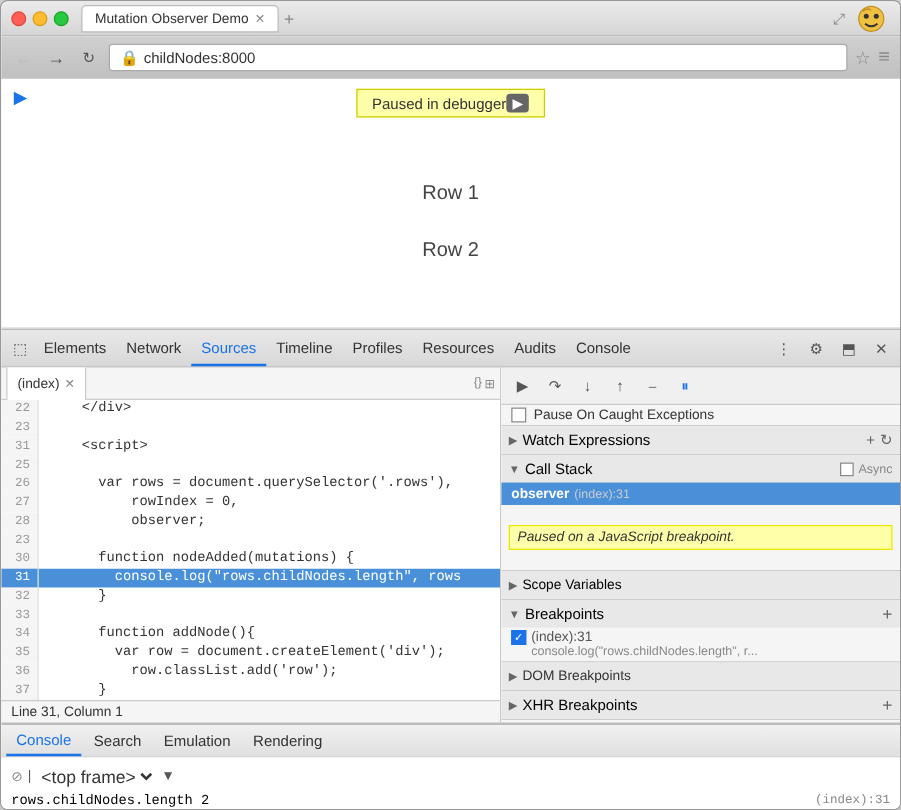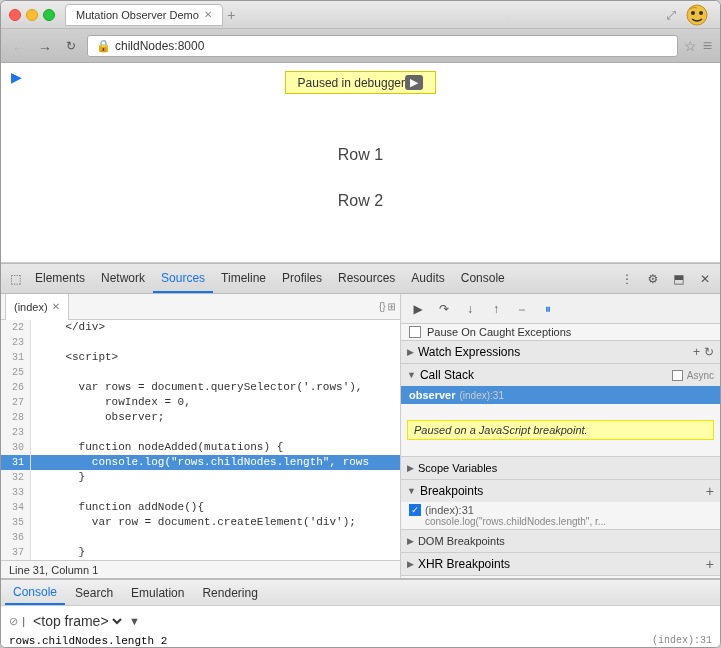--- a/index.html
+++ b/index.html
@@ -261,20 +261,21 @@
             <div class="code-line">
                 <span class="line-num">34</span>
                 <span class="line-content">      function addNode(){</span>
               </div>
             <div class="code-line">
                 <span class="line-num">35</span>
                 <span class="line-content">        var row = document.createElement('div');</span>
               </div>
             <div class="code-line">
                 <span class="line-num">36</span>
+                <span class="line-content">          row.classList.add('row');</span>
               </div>
             <div class="code-line">
                 <span class="line-num">37</span>
                 <span class="line-content">      }</span>
               </div>
           </div>
         </div>
         <div class="status-bar">
           <span>Line 31, Column 1</span>
         </div>

